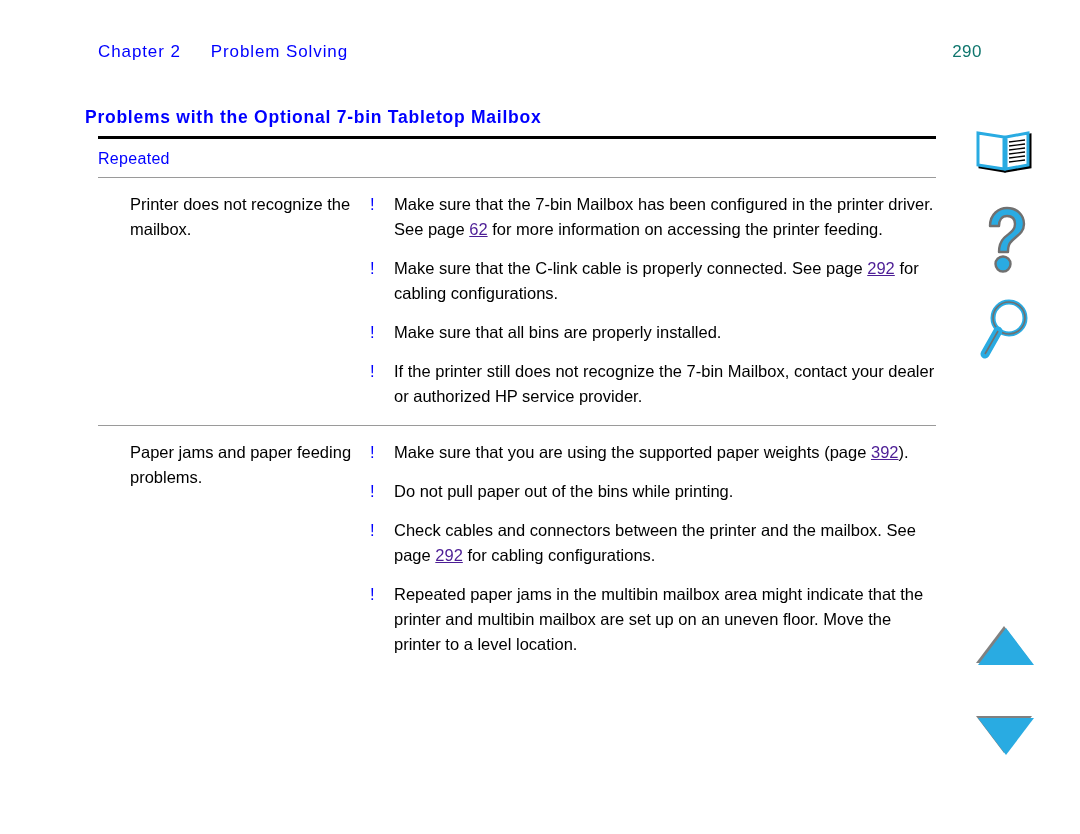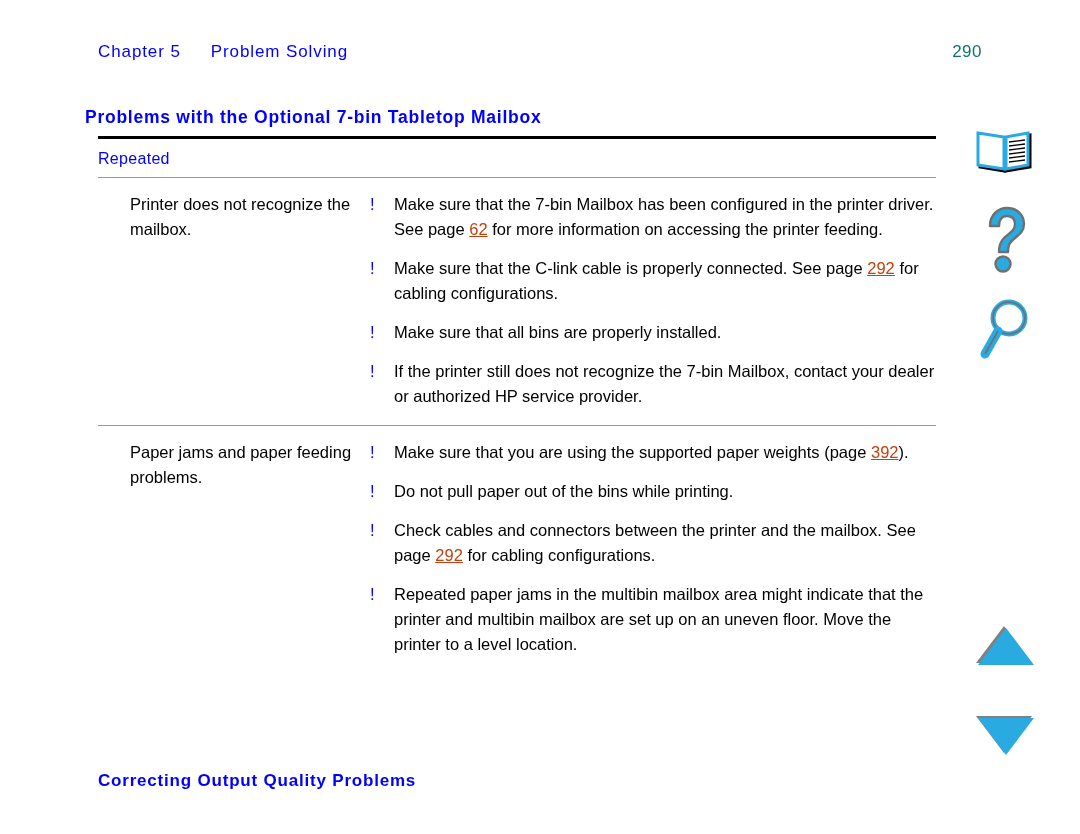--- a/index.html
+++ b/index.html
@@ -125,21 +125,21 @@
     flex: 0 0 24px;
     text-align: left;
   }
   .bullet-text {
     font-size: 16.5px;
     line-height: 25px;
     color: #000000;
     flex: 1 1 auto;
   }
   .pagelink {
-    color: #c2410c;
+    color: #4c1d95;
     text-decoration: underline;
   }
 
   
   .footer-link {
     position: absolute;
     left: 98px;
     top: 771px;
     color: #0000ff;
     font-size: 17px;
@@ -169,21 +169,21 @@
   .icon-up    { top: 505px; height: 60px; }
   .icon-down  { top: 595px; height: 60px; }
 </style>
 </head>
 <body>
 
 <div class="page">
 
   <div class="page-header">
     <div class="header-left">
-      <span class="chapter-label">Chapter 5</span>
+      <span class="chapter-label">Chapter 2</span>
       <span class="chapter-title">Problem Solving</span>
     </div>
     <div class="page-number">290</div>
   </div>
 
   <div class="section-heading">Problems with the Optional 7-bin Tabletop Mailbox</div>
   <div class="heading-rule"></div>
 
   <div class="table">
     <div class="table-head">
@@ -241,21 +241,20 @@
 
         <div class="bullet-item">
           <div class="bullet-mark">!</div>
           <div class="bullet-text">Repeated paper jams in the multibin mailbox area might indicate that the printer and multibin mailbox are set up on an uneven floor. Move the printer to a level location.</div>
         </div>
 
       </div>
     </div>
   </div>
 
-  <div class="footer-link">Correcting Output Quality Problems</div>
 
   <div class="nav-rail">
 
     <div class="nav-icon icon-book">
       <svg width="60" height="48" viewBox="0 0 60 48" aria-hidden="true">
         <path d="M5 6 L29 10 L29 42 L5 38 Z" fill="#ffffff" stroke="#000000" stroke-width="3"></path>
         <path d="M55 6 L31 10 L31 42 L55 38 Z" fill="#ffffff" stroke="#000000" stroke-width="3"></path>
         <path d="M3 4 L29 8 L29 40 L3 36 Z" fill="#ffffff" stroke="#29ABE2" stroke-width="3"></path>
         <path d="M53 4 L31 8 L31 40 L53 36 Z" fill="#ffffff" stroke="#29ABE2" stroke-width="3"></path>
         <g stroke="#000000" stroke-width="1.4">

